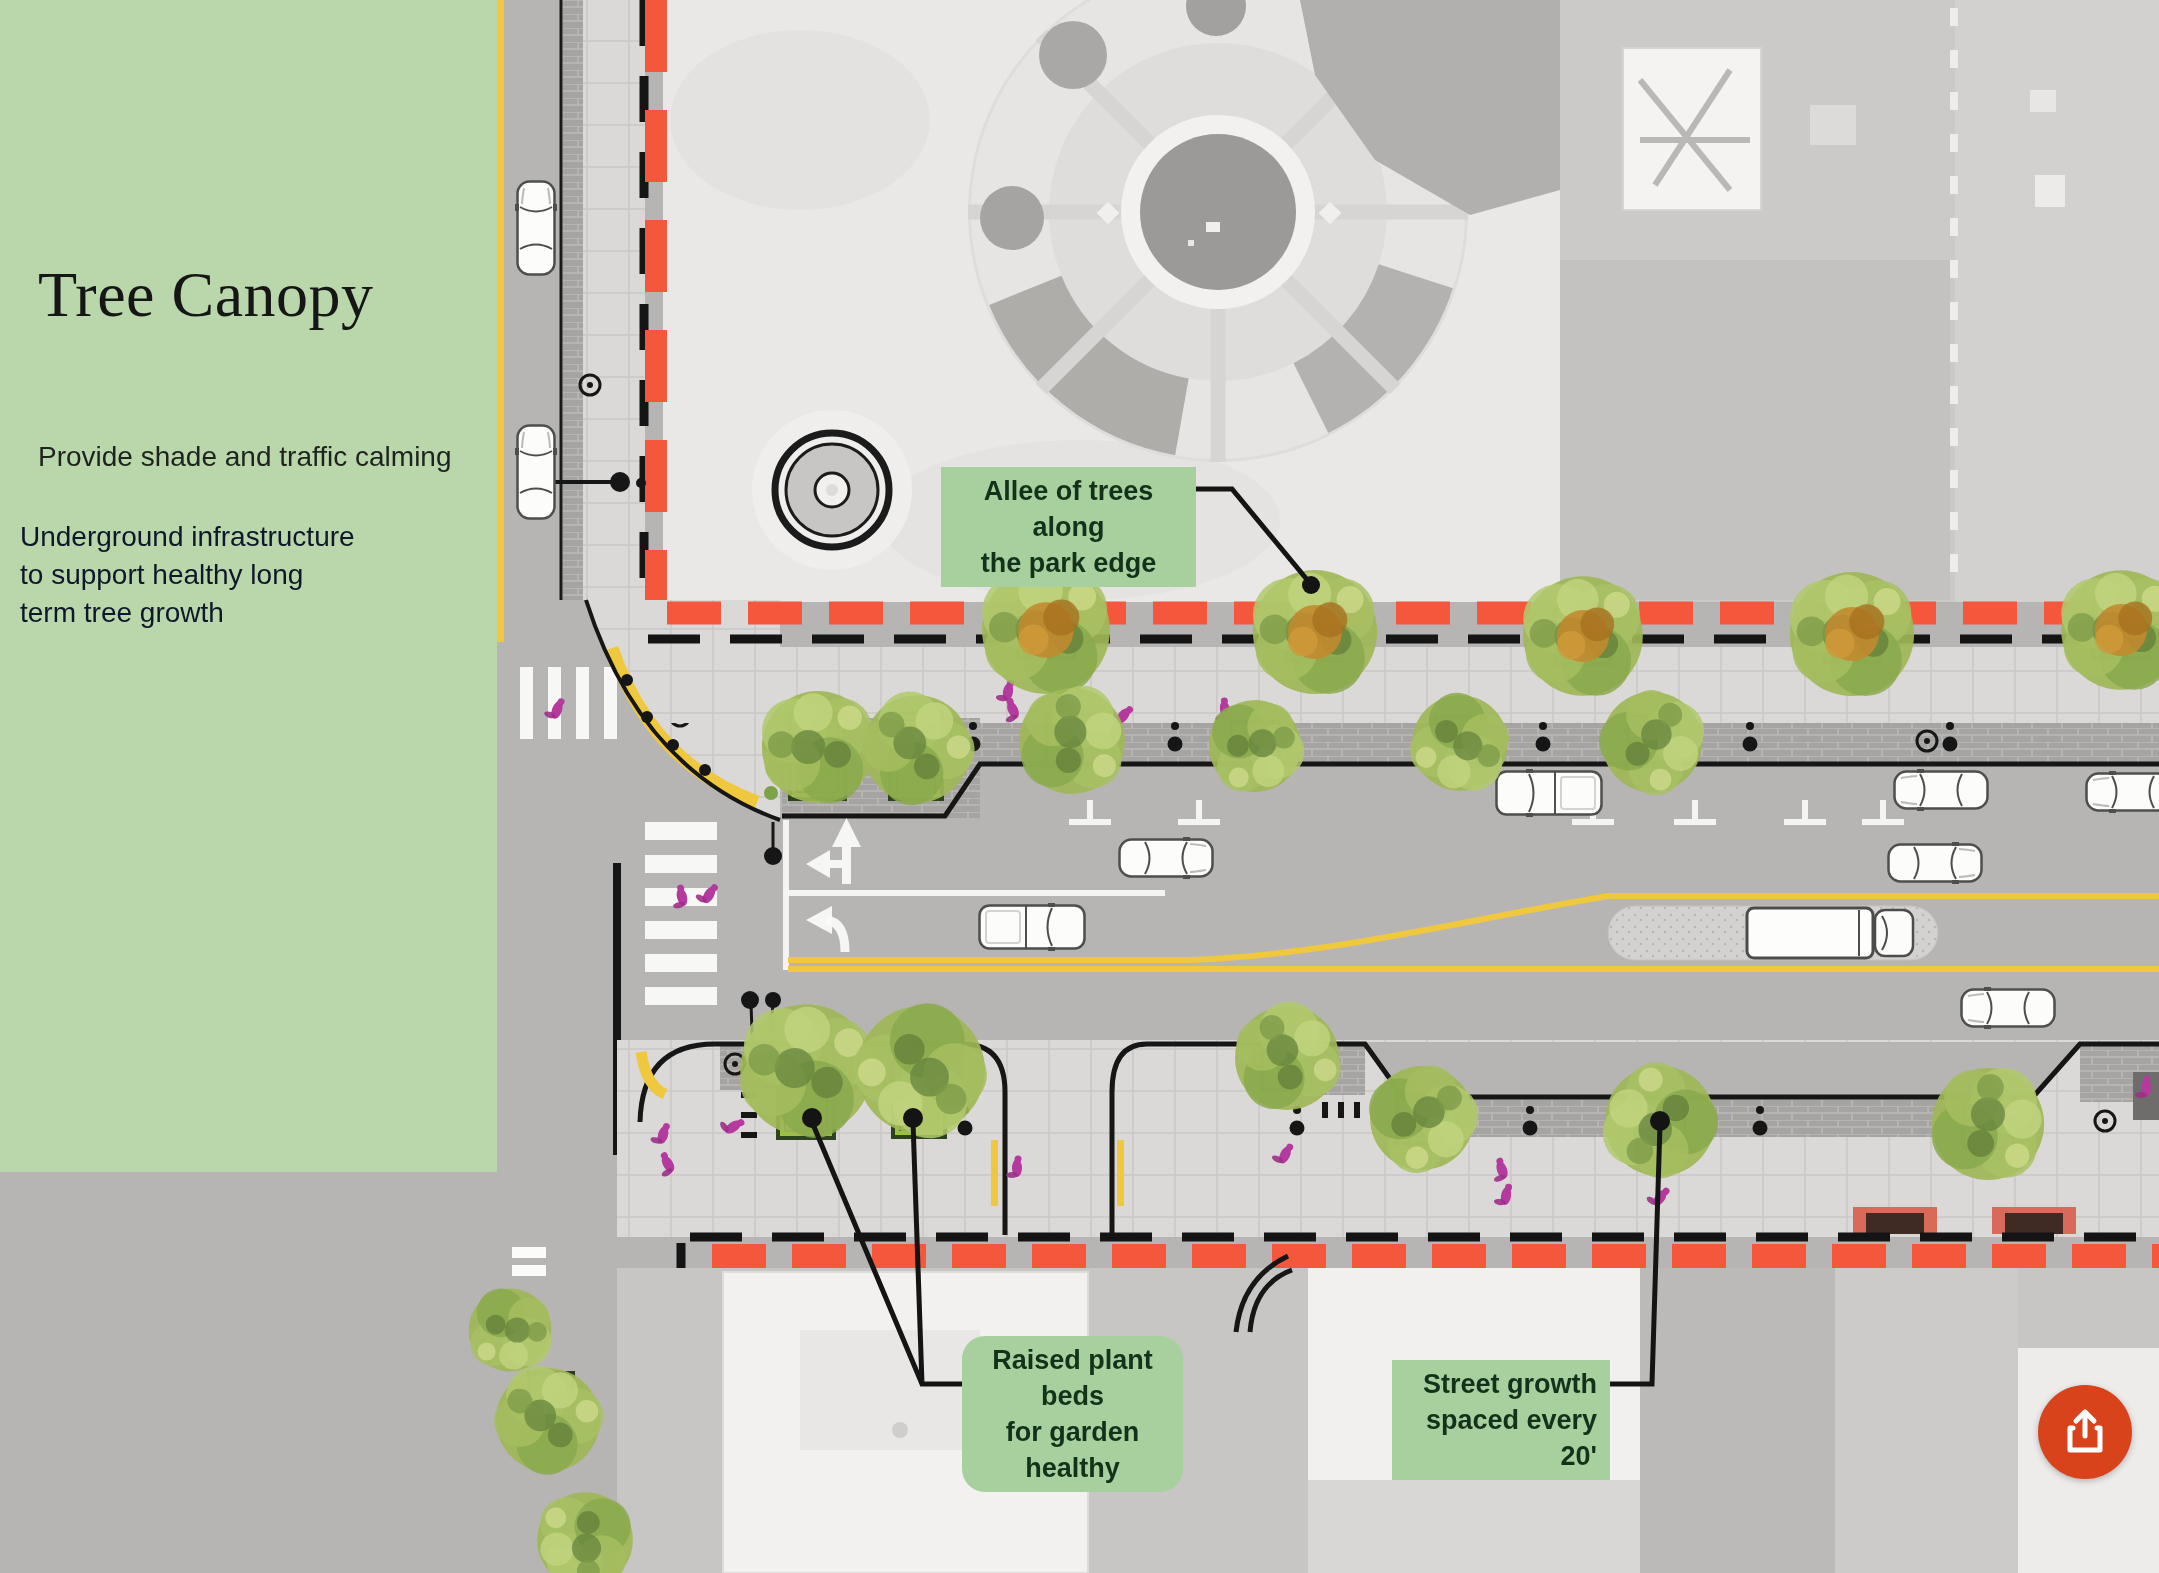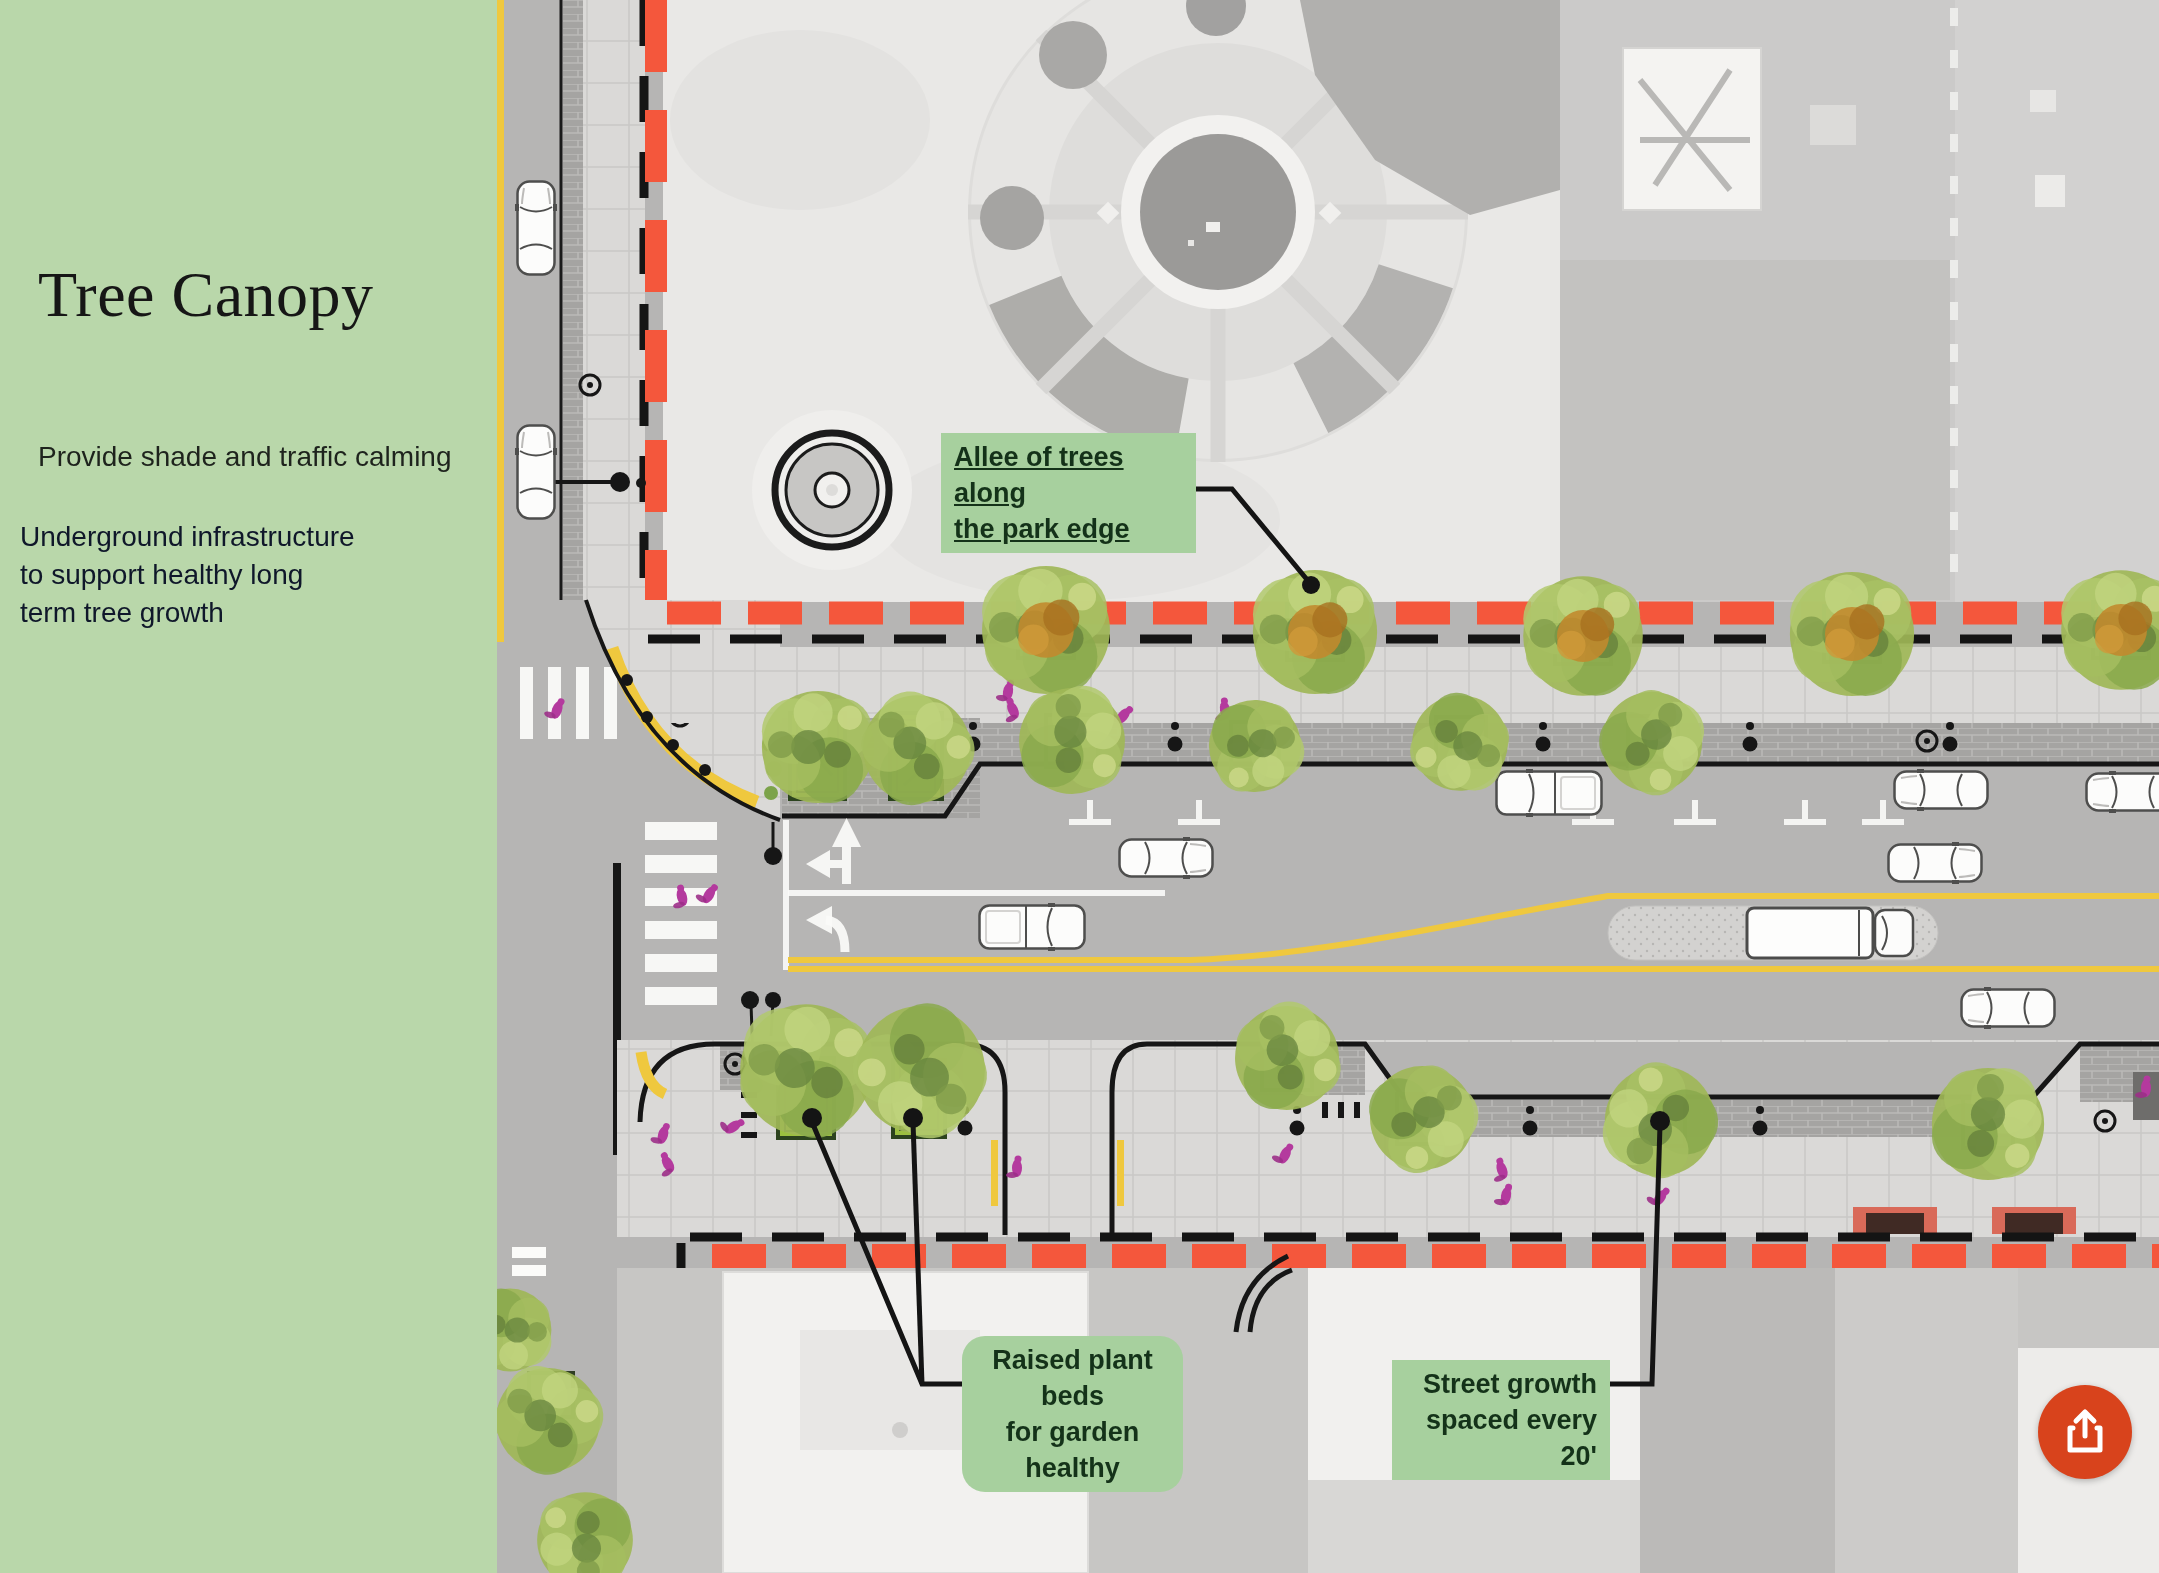--- a/index.html
+++ b/index.html
@@ -3,21 +3,21 @@
 <meta charset="utf-8">
 <style>
   html,body{margin:0;padding:0;}
   body{
     width:2159px;height:1573px;position:relative;overflow:hidden;
     background:#b6b5b4;font-family:"Liberation Sans",sans-serif;
   }
   #map-svg{position:absolute;left:0;top:0;z-index:1;}
   
   #sidebar{
-    position:absolute;left:0;top:0;width:497px;height:1573px;
+    position:absolute;left:0;top:0;width:497px;height:1172px;
     background:#b9d7aa;z-index:5;
   }
   #sidebar .title{
     position:absolute;left:38px;top:258px;
     font-family:"Liberation Serif",serif;font-weight:400;
     font-size:64px;color:#161616;letter-spacing:.5px;white-space:nowrap;
   }
   #sidebar .p1{
     position:absolute;left:38px;top:438px;width:430px;
     font-size:28px;line-height:38px;color:#1e231d;
@@ -25,21 +25,21 @@
   #sidebar .p2{
     position:absolute;left:20px;top:518px;width:420px;
     font-size:28px;line-height:38px;color:#0f172a;white-space:pre-line;
   }
   
   .map-label{
     position:absolute;z-index:6;background:#a7d09e;color:#143219;
     font-weight:700;font-size:27px;line-height:36px;padding:6px 13px;
     font-family:"Liberation Sans",sans-serif;
   }
-  #label-allee{left:941px;top:433px;width:229px;text-align:left;text-decoration:underline;}
+  #label-allee{left:941px;top:467px;width:229px;text-align:center;}
   #label-raised{left:962px;top:1336px;width:195px;text-align:center;border-radius:23px;}
   #label-street{left:1392px;top:1360px;width:192px;text-align:right;}
   
   #share-btn{
     position:absolute;left:2038px;top:1385px;width:94px;height:94px;
     border-radius:50%;background:#d8431c;z-index:7;cursor:pointer;
     display:flex;align-items:center;justify-content:center;
     box-shadow:0 2px 6px rgba(0,0,0,.25);
   }
 </style>

